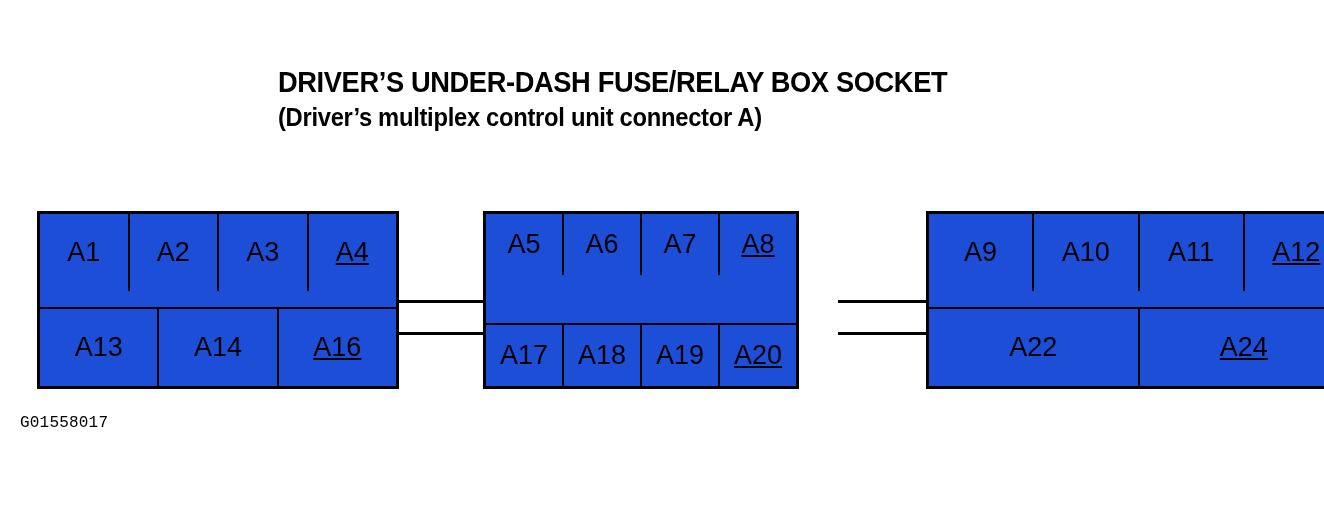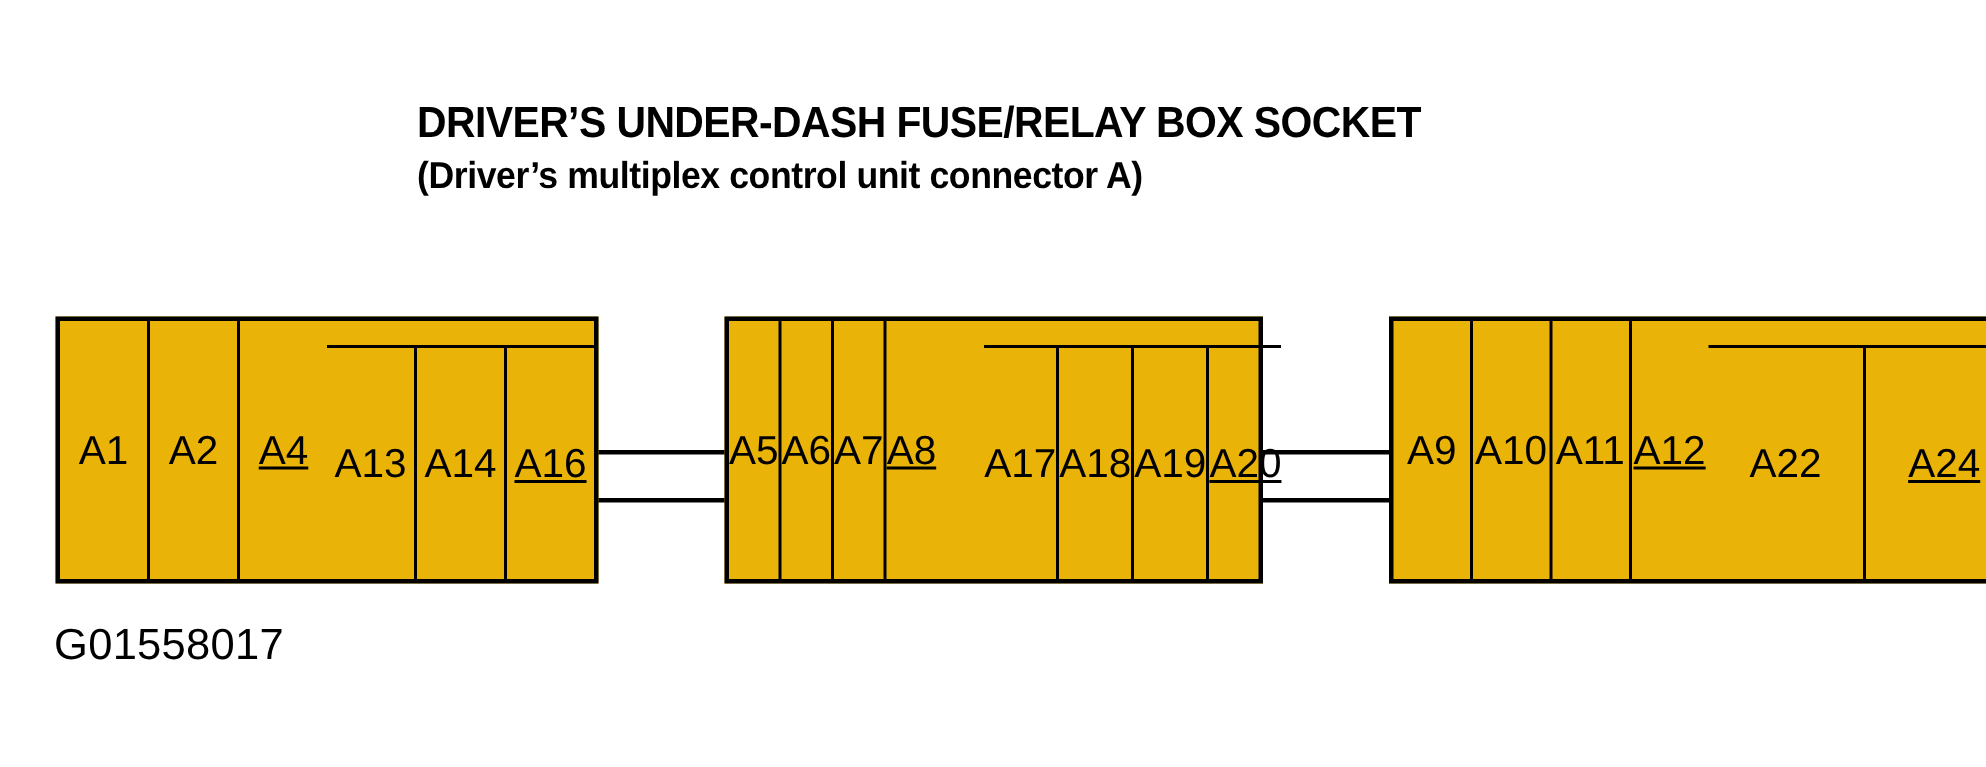--- a/index.html
+++ b/index.html
@@ -51,22 +51,22 @@
     top: 0;
     width: 1324px;
     height: 511px;
   }
 
   .connector-block {
     position: absolute;
     box-sizing: border-box;
     border: 3px solid #000000;
     display: flex;
-    flex-direction: row;
-    background: #eab308;
+    flex-direction: column;
+    background: #1d4ed8;
     z-index: 2;
     text-align: right;
   }
   .pin-row {
     display: flex;
     flex: 1 1 50%;
     min-height: 0;
   }
   .pin-row.row-bottom {
     border-top: 2px solid #000000;
@@ -93,26 +93,27 @@
   .bridge-line {
     position: absolute;
     background: #000000;
     height: 3px;
     z-index: 1;
   }
 
   
   #figure-id {
     position: absolute;
-    left: 36px;
+    left: 20px;
     top: 414px;
-    font-size: 29px;
+    font-size: 16px;
     font-weight: normal;
     letter-spacing: 0.2px;
     white-space: nowrap;
+    font-family: Liberation Mono, monospace;
   }
 </style>
 </head>
 <body>
 
 <div id="title-block">
   <div id="main-title">DRIVER’S UNDER-DASH FUSE/RELAY BOX SOCKET</div>
   <div id="sub-title">(Driver’s multiplex control unit connector A)</div>
 </div>
 
@@ -121,30 +122,31 @@
   <div class="bridge-line" style="left:396px; top:300px; width:90px;"></div>
   <div class="bridge-line" style="left:396px; top:332px; width:90px;"></div>
 
   <div class="bridge-line" style="left:838px; top:300px; width:91px;"></div>
   <div class="bridge-line" style="left:838px; top:332px; width:91px;"></div>
 
   <div class="connector-block" style="left:37px; top:211px; width:362px; height:178px;">
     <div class="pin-row row-top">
       <div class="pin-cell">A1</div>
       <div class="pin-cell">A2</div>
+      <div class="pin-cell">A3</div>
       <div class="pin-cell">A4</div>
     </div>
     <div class="pin-row row-bottom">
       <div class="pin-cell">A13</div>
       <div class="pin-cell">A14</div>
       <div class="pin-cell">A16</div>
     </div>
   </div>
 
-  <div class="connector-block" style="left:483px; top:211px; width:359px; height:178px;gap:32px;">
+  <div class="connector-block" style="left:483px; top:211px; width:316px; height:178px;gap:32px;">
     <div class="pin-row row-top">
       <div class="pin-cell">A5</div>
       <div class="pin-cell">A6</div>
       <div class="pin-cell">A7</div>
       <div class="pin-cell">A8</div>
     </div>
     <div class="pin-row row-bottom">
       <div class="pin-cell">A17</div>
       <div class="pin-cell">A18</div>
       <div class="pin-cell">A19</div>

